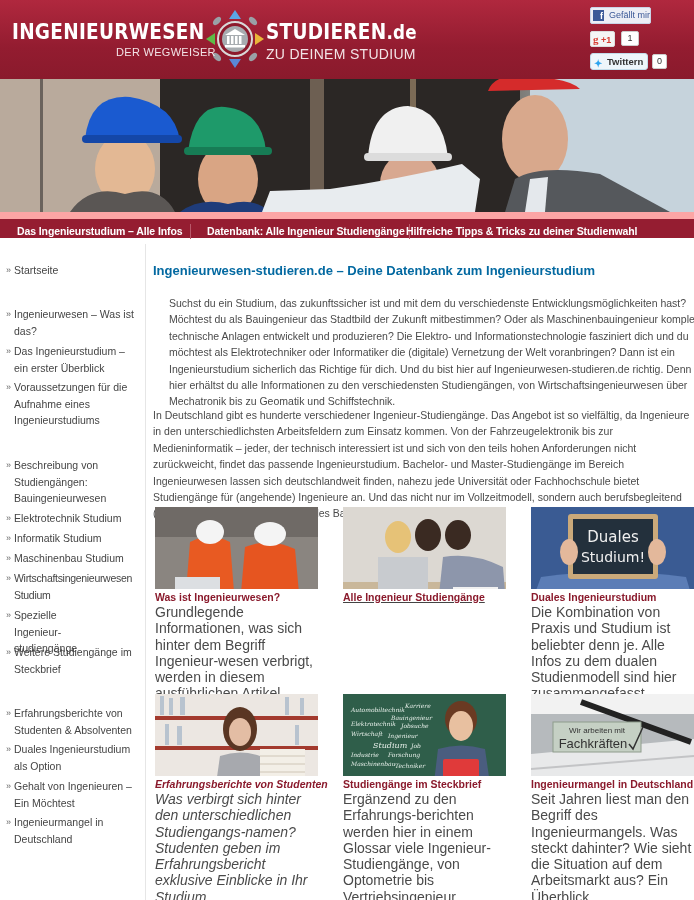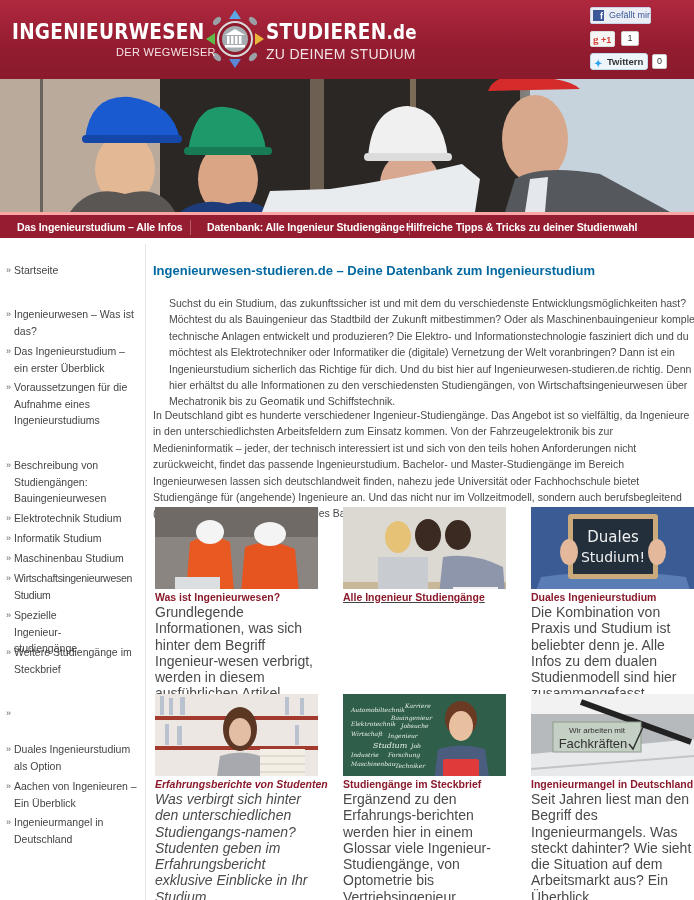--- a/index.html
+++ b/index.html
@@ -57,21 +57,21 @@
 
   
   .hero {
     position: absolute; left: 0; top: 79px; width: 694px; height: 133px; overflow: hidden;
     background: linear-gradient(90deg, #c9b8a8 0%, #8e7d72 14%, #3b3330 30%, #2a2624 55%, #6e6a63 72%, #b9c7cf 88%, #d8e0e6 100%);
   }
 
   
   .navbar {
     position: absolute; left: 0; top: 212px; width: 694px; height: 26px;
-    background: #951d31; border-top: 3px solid #fca5a5;
+    background: #951d31; border-top: 7px solid #fca5a5;
   }
   .nav-item {
     position: absolute; top: 6px; color: #fff; font-weight: bold; font-size: 10.5px;
     white-space: nowrap; cursor: pointer; letter-spacing: -0.1px;
   }
   .nav-sep { position: absolute; top: 5px; width: 1px; height: 15px; background: #b9596a; }
 
   
   .sidebar { position: absolute; left: 0; top: 238px; width: 145px; height: 662px; }
   .sidebar-rule { position: absolute; left: 145px; top: 244px; width: 1px; height: 656px; background: #e6e6e6; }
@@ -197,23 +197,23 @@
   <div class="side-item" style="top:272px;"><span class="raquo">»</span><span>Elektrotechnik Studium</span></div>
   <div class="side-item" style="top:292px;"><span class="raquo">»</span><span>Informatik Studium</span></div>
   <div class="side-item" style="top:312px;"><span class="raquo">»</span><span>Maschinenbau Studium</span></div>
   <div class="side-item" style="top:332px;"><span class="raquo">»</span><span style="letter-spacing:-0.3px;">Wirtschaftsingenieurwesen Studium</span></div>
   <div class="side-item" style="top:369px;">
       <span class="raquo">»</span>
       <span style="display:block;width:90px;">Spezielle Ingenieur-studiengänge</span>
     </div>
   <div class="side-item" style="top:406px;"><span class="raquo">»</span><span>Weitere Studiengänge im Steckbrief</span></div>
 
-  <div class="side-item" style="top:467px;"><span class="raquo">»</span></div>
+  <div class="side-item" style="top:467px;"><span class="raquo">»</span><span>Erfahrungsberichte von Studenten &amp; Absolventen</span></div>
   <div class="side-item" style="top:503px;"><span class="raquo">»</span><span>Duales Ingenieurstudium als Option</span></div>
-  <div class="side-item" style="top:540px;"><span class="raquo">»</span><span>Aachen von Ingenieuren – Ein Überblick</span></div>
+  <div class="side-item" style="top:540px;"><span class="raquo">»</span><span>Gehalt von Ingenieuren – Ein Möchtest</span></div>
   <div class="side-item" style="top:576px;">
       <span class="raquo">»</span>
       <span style="display:block;width:90px;">Ingenieurmangel in Deutschland</span>
     </div>
 </div>
 
 <div class="main">
   <h1 class="page-title">Ingenieurwesen-studieren.de – Deine Datenbank zum Ingenieurstudium</h1>
   <p class="para p1">Suchst du ein Studium, das zukunftssicher ist und mit dem du verschiedenste Entwicklungsmöglichkeiten hast? Möchtest du als Bauingenieur das Stadtbild der Zukunft mitbestimmen? Oder als Maschinenbauingenieur komplexe technische Anlagen entwickelt und produzieren? Die Elektro- und Informationstechnologie fasziniert dich und du möchtest als Elektrotechniker oder Informatiker die (digitale) Vernetzung der Welt voranbringen? Dann ist ein Ingenieurstudium sicherlich das Richtige für dich. Und du bist hier auf Ingenieurwesen-studieren.de richtig. Denn hier erhältst du alle Informationen zu den verschiedensten Studiengängen, von Wirtschaftsingenieurwesen über Mechatronik bis zu Geomatik und Schiffstechnik.</p>
   <p class="para p2">In Deutschland gibt es hunderte verschiedener Ingenieur-Studiengänge. Das Angebot ist so vielfältig, da Ingenieure in den unterschiedlichsten Arbeitsfeldern zum Einsatz kommen. Von der Fahrzeugelektronik bis zur Medieninformatik – jeder, der technisch interessiert ist und sich von den teils hohen Anforderungen nicht zurückweicht, findet das passende Ingenieurstudium. Bachelor- und Master-Studiengänge im Bereich Ingenieurwesen lassen sich deutschlandweit finden, nahezu jede Universität oder Fachhochschule bietet Studiengänge für (angehende) Ingenieure an. Und das nicht nur im Vollzeitmodell, sondern auch berufsbegleitend (z.B. als Fernstudium) oder als duales Bachelor Studium.</p>

